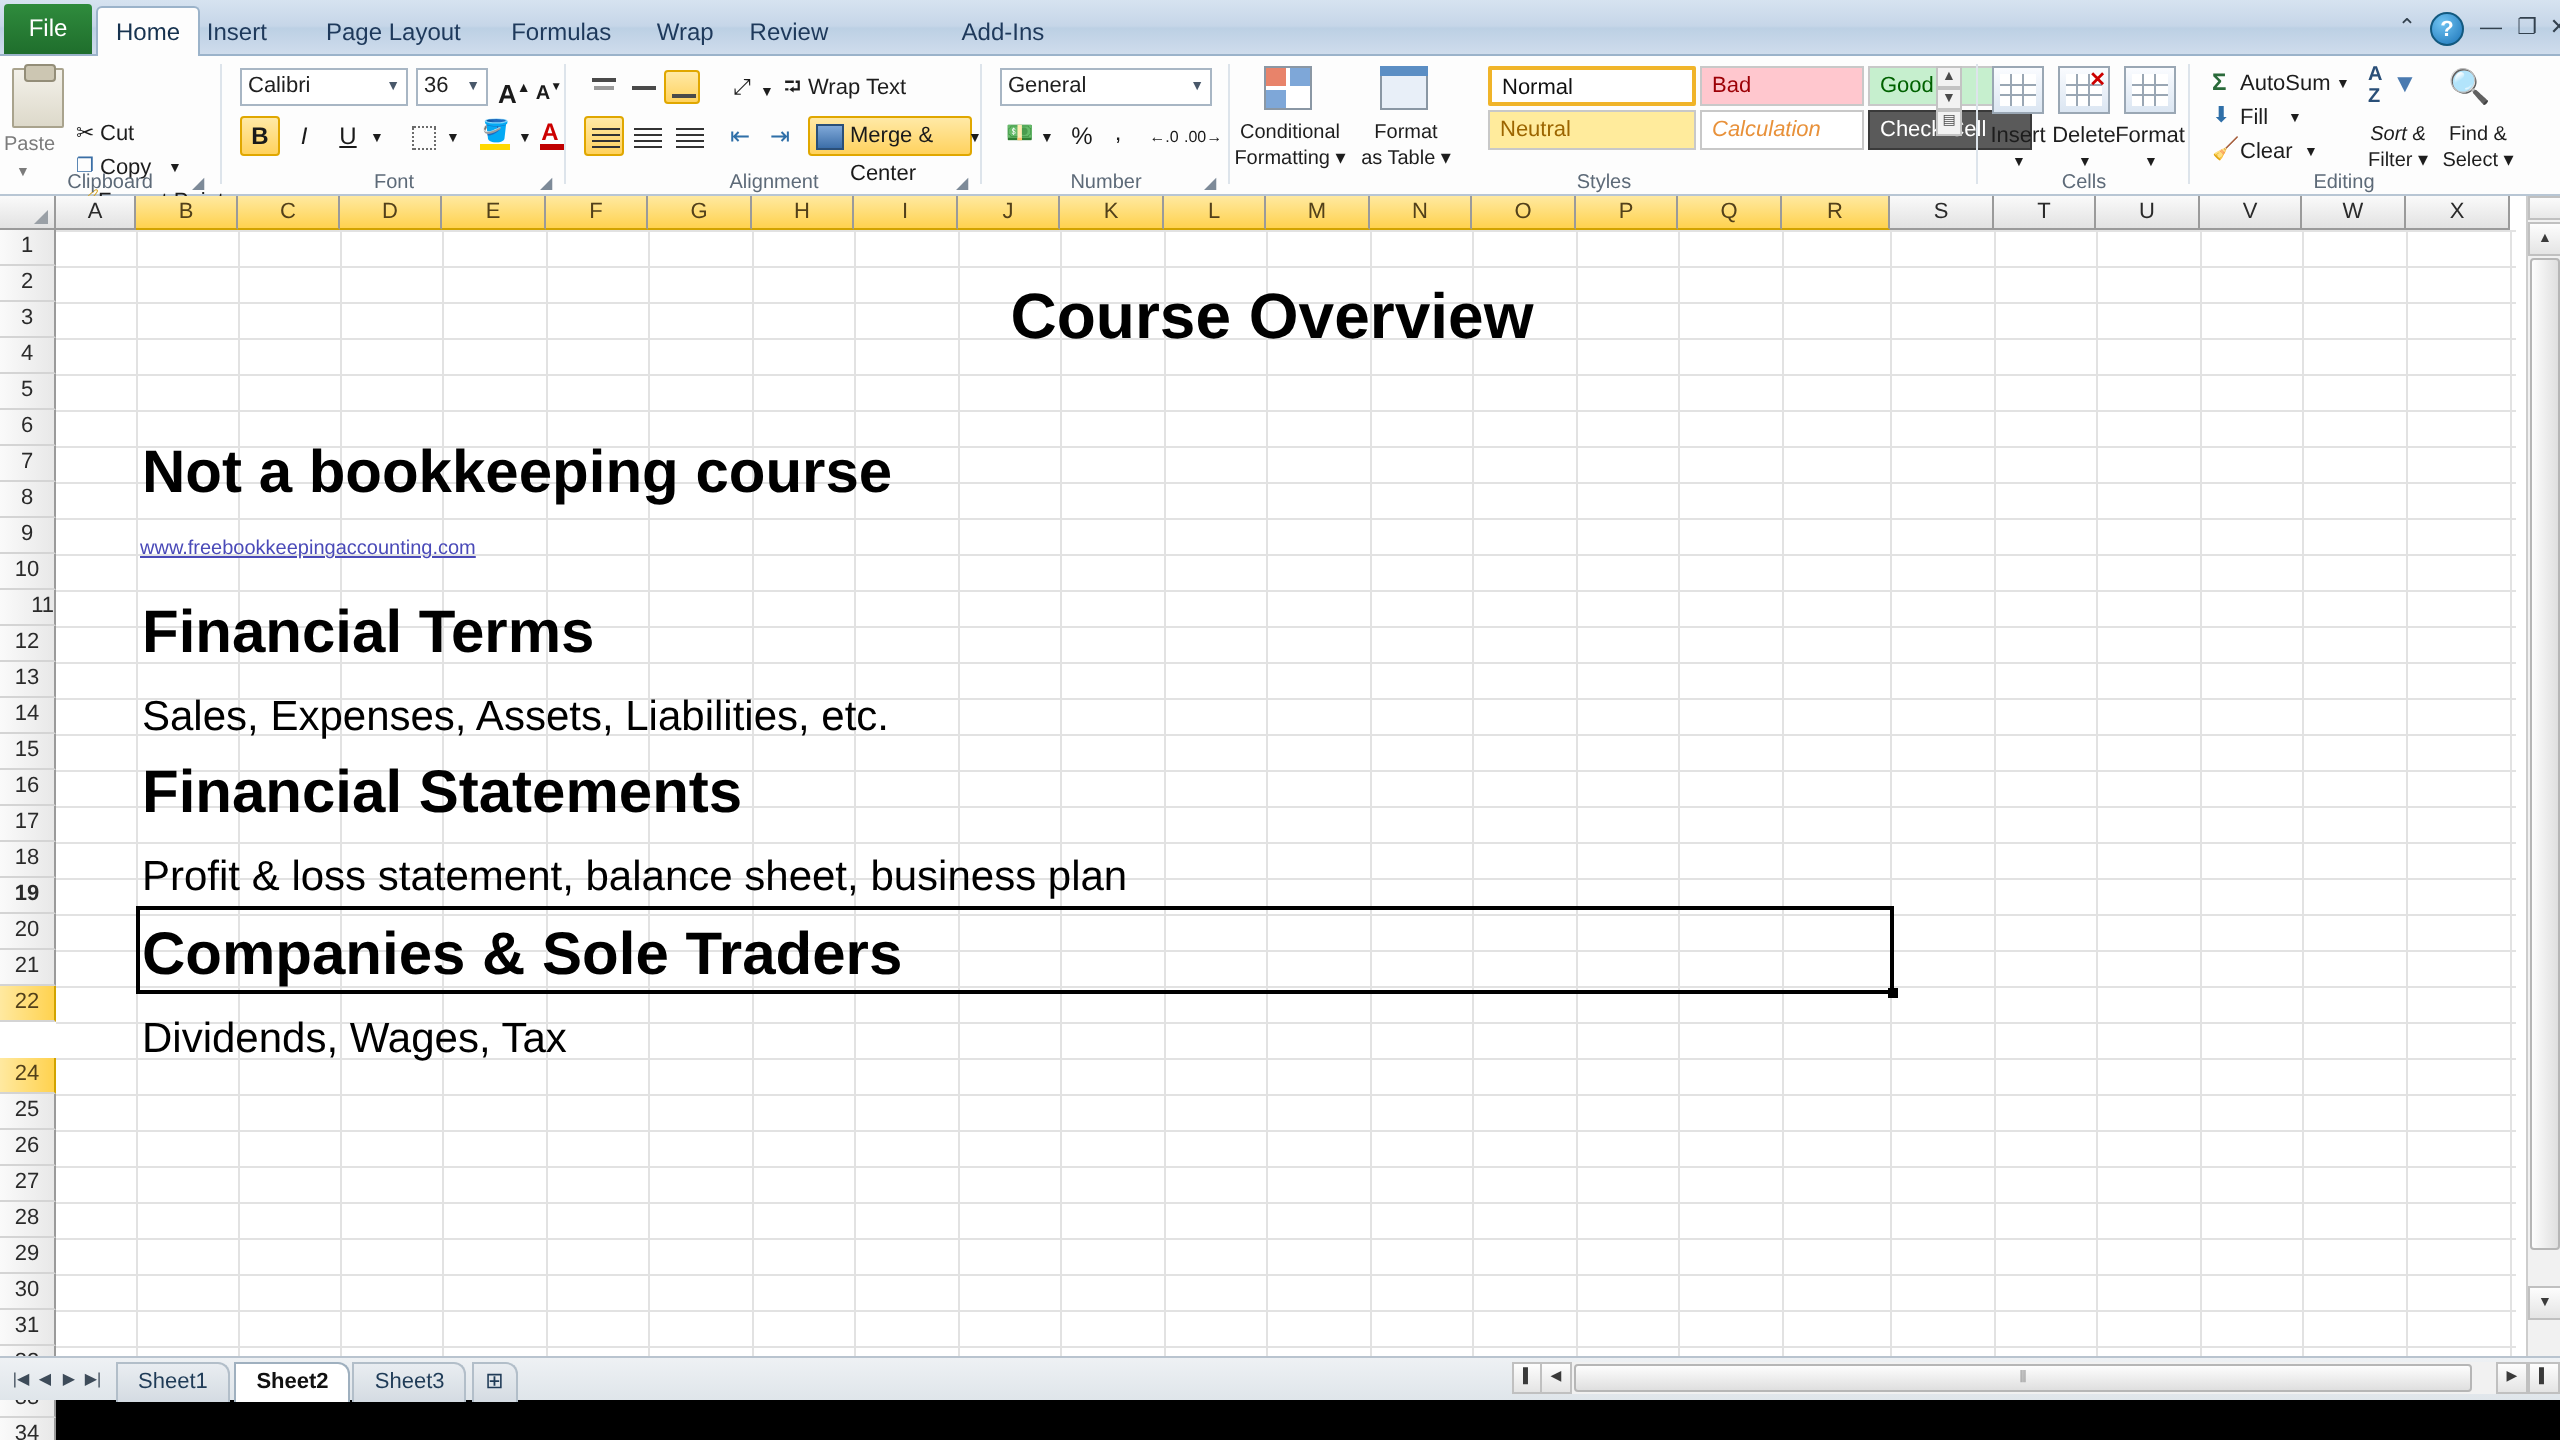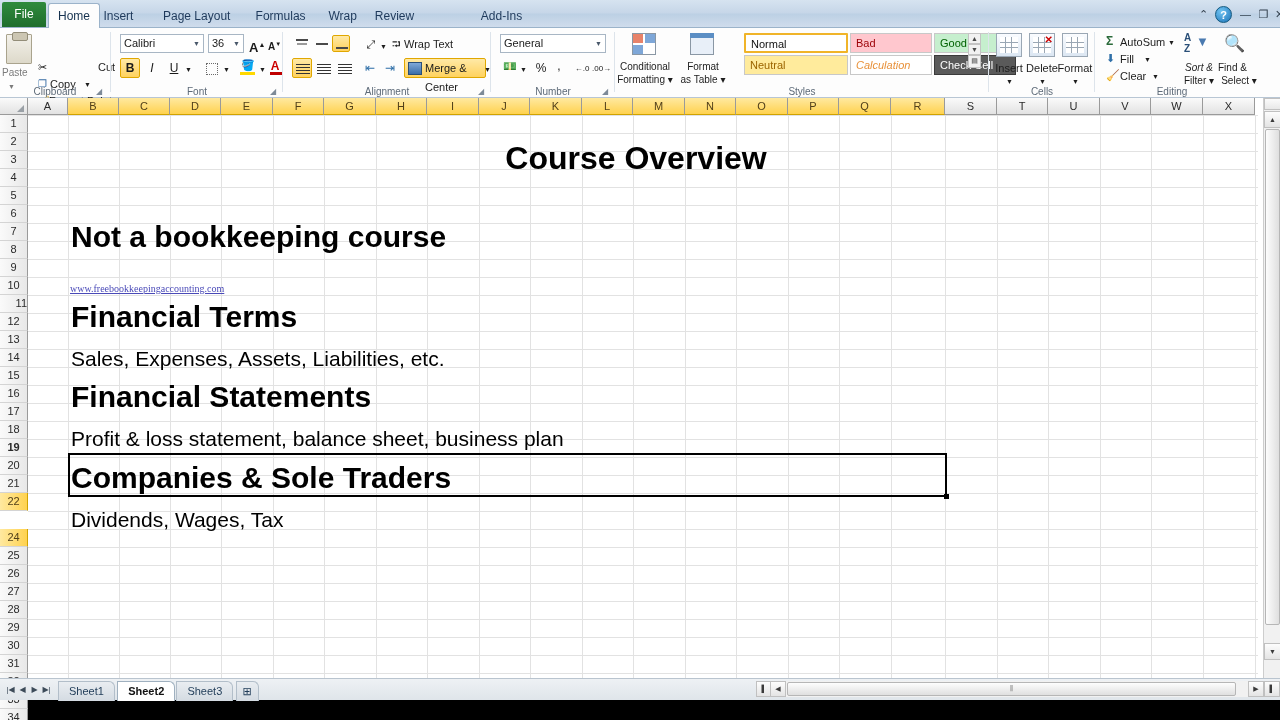--- a/index.html
+++ b/index.html
@@ -306,21 +306,21 @@
   </div>
 
   <div class="ribbon">
 
     <div class="rgroup" style="left:0;width:110px;">
       <div class="paste-ico"></div>
       <div class="minibtn" style="left:2px;top:38px;font-size:10px;color:#7b7b7b;">Paste</div>
       <div class="minibtn" style="left:8px;top:52px;font-size:7px;color:#7b7b7b;">▼</div>
 
       <span class="minibtn" style="left:38px;top:32px;font-size:11px;">✂</span>
-      <div class="minibtn" style="left:50px;top:32px;margin-left:48px;">Cut</div>
+      <div class="minibtn" style="left:50px;top:32px;">Cut</div>
 
       <span class="minibtn" style="left:38px;top:49px;font-size:10px;color:#3a6ea5;">❐</span>
       <div class="minibtn" style="left:50px;top:49px;">Copy</div>
       <span class="minibtn" style="left:84px;top:50px;font-size:7px;">▼</span>
 
       <span class="minibtn" style="left:36px;top:66px;font-size:11px;color:#d6a21a;">🖌</span>
       <div class="minibtn" style="left:49px;top:66px;">Format Painter</div>
 
       <div class="rgroup-label">Clipboard</div>
       <div class="dlg-launch" style="left:96px;">◢</div>
@@ -494,21 +494,21 @@
       <span class="minibtn" style="left:56px;top:42px;font-size:7px;">▼</span>
 
       <div style="position:absolute;left:88px;top:4px;">
         <span style="position:absolute;left:0;top:0;font-size:10px;font-weight:bold;color:#2a4f78;">A<br>Z</span>
         <span style="position:absolute;left:12px;top:2px;font-size:13px;color:#4a7ab0;">▼</span>
       </div>
       <div class="minibtn" style="left:82px;top:33px;width:42px;text-align:center;font-size:10px;font-style:italic;">Sort &amp;</div>
       <div class="minibtn" style="left:82px;top:46px;width:42px;text-align:center;font-size:10px;">Filter ▾</div>
 
       <div style="position:absolute;left:128px;top:5px;font-size:17px;color:#2a4f78;">🔍</div>
-      <div class="minibtn" style="left:122px;top:33px;width:42px;font-size:10px;">Find &amp;</div>
+      <div class="minibtn" style="left:122px;top:33px;width:42px;text-align:center;font-size:10px;">Find &amp;</div>
       <div class="minibtn" style="left:122px;top:46px;width:42px;text-align:center;font-size:10px;">Select ▾</div>
 
       <div class="rgroup-label">Editing</div>
     </div>
   </div>
 
   <div class="grid-wrap">
     <div class="corner"></div>
     <div id="col-headers">
         <div class="colhdr" style="left: 28px; width: 40px;">A</div>
@@ -628,21 +628,21 @@
           <div class="hline" style="top: 468px;"></div>
           <div class="hline" style="top: 486px;"></div>
           <div class="hline" style="top: 504px;"></div>
           <div class="hline" style="top: 522px;"></div>
           <div class="hline" style="top: 540px;"></div>
           <div class="hline" style="top: 558px;"></div>
         </div>
       <div id="cell-content">
           <div class="celltext t-title" style="left: 398px; top: 25px; width: 420px; text-align: center;">Course Overview</div>
           <div class="celltext t-h1" style="left: 43px; top: 105px;">Not a bookkeeping course</div>
-          <div class="celltext t-link" style="left: 42px; top: 168px; font-family: Liberation Serif, serif;">www.freebookkeepingaccounting.com</div>
+          <div class="celltext t-link" style="left: 42px; top: 154px;">www.freebookkeepingaccounting.com</div>
           <div class="celltext t-h1" style="left: 43px; top: 185px;">Financial Terms</div>
           <div class="celltext t-body" style="left: 43px; top: 232px;">Sales, Expenses, Assets, Liabilities, etc.</div>
           <div class="celltext t-h1" style="left: 43px; top: 265px;">Financial Statements</div>
           <div class="celltext t-body" style="left: 43px; top: 312px;">Profit &amp; loss statement, balance sheet, business plan</div>
           <div class="celltext t-h1" style="left: 43px; top: 346px;">Companies &amp; Sole Traders</div>
           <div class="celltext t-body" style="left: 43px; top: 393px;">Dividends, Wages, Tax</div>
         </div>
       <div class="selbox" id="selbox" style="left: 40px; top: 338px; width: 879px; height: 44px;"></div>
     </div>
   </div>

